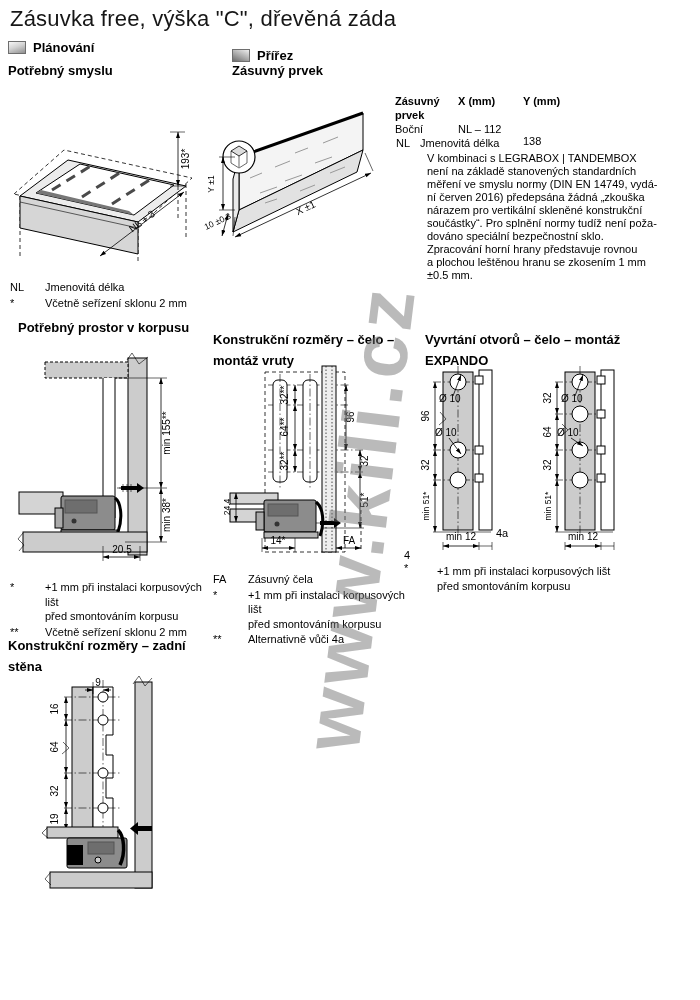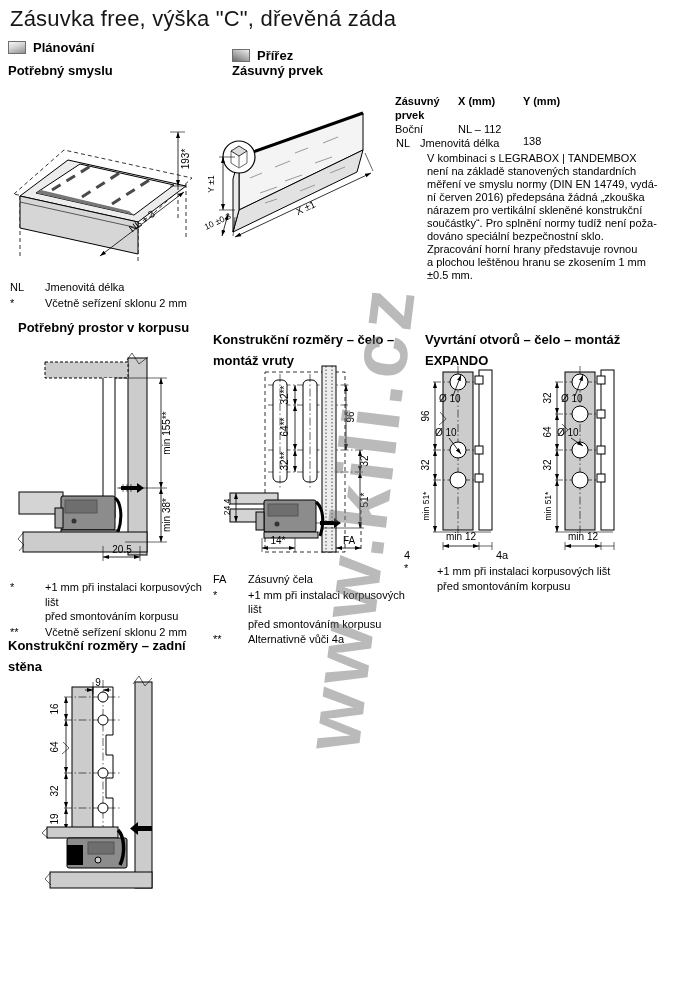--- a/index.html
+++ b/index.html
@@ -385,21 +385,21 @@
       <line class="thin" x1="176" y1="180" x2="176" y2="188"></line>
       <line class="thin" x1="189" y1="180" x2="189" y2="188"></line>
       <line class="dim" x1="140" y1="184" x2="176" y2="184" marker-start="url(#mS)" marker-end="url(#mE)"></line>
       <line class="thin" x1="176" y1="184" x2="189" y2="184"></line>
     </g>
   </g>
 </svg>
 
 <div class="abs lbl" style="left:404px; top:549px;">4</div>
 <div class="abs lbl" style="left:404px; top:562px;">*</div>
-<div class="abs lbl" style="left:496px; top:549px;">4a</div>
+<div class="abs lbl" style="left:496px; top:527px;">4a</div>
 <div class="abs lbl" style="left:437px; top:564px; white-space:pre-line; line-height:1.32;">+1 mm při instalaci korpusových lišt
 před smontováním korpusu</div>
 
 <div class="abs h2" style="left:8px; top:636px; width:180px;">Konstrukční rozměry – zadní
 stěna</div>
 
 <svg class="abs" style="left:40px; top:672px;" width="165" height="245" viewBox="0 0 165 245">
   <rect x="95" y="10" width="17" height="206" fill="#cccccc" stroke="#000"></rect>
   <polyline class="thin" points="93,12 99,4 105,14 112,6"></polyline>
   <rect x="32" y="15" width="21" height="143" fill="#cccccc" stroke="#000"></rect>

